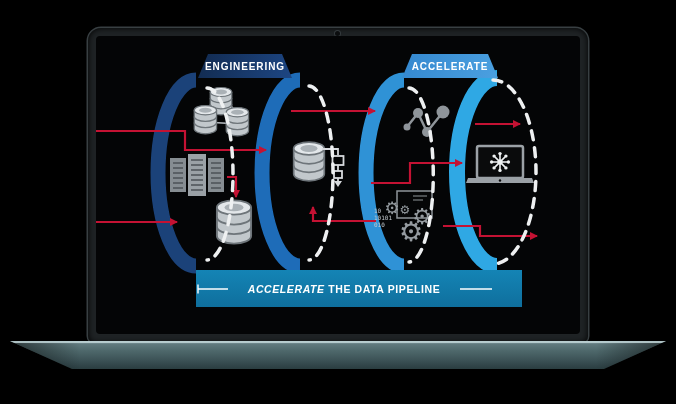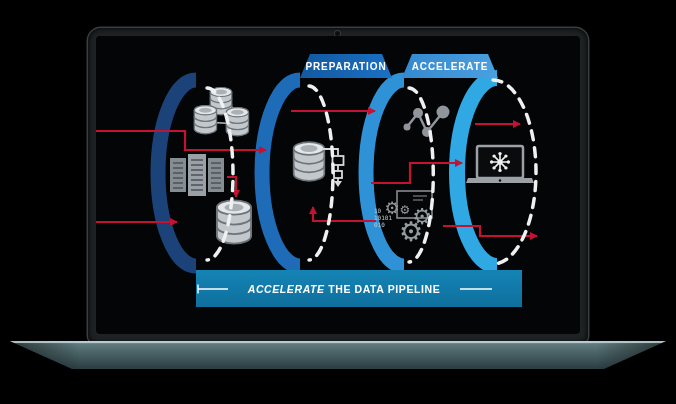--- a/index.html
+++ b/index.html
@@ -141,22 +141,22 @@
 
         <g fill="none" stroke="#eef0f1" stroke-width="3.5" stroke-linecap="round" stroke-dasharray="9 8">
           <path d="M207,88 A26,86 0 0 1 207,260"></path>
           <path d="M309,86 A24,87 0 0 1 309,260"></path>
           <path d="M409,88 A24,86 0 0 1 409,262"></path>
           <path d="M493,80 A43,92 0 0 1 493,264"></path>
         </g>
       </svg>
 
       
-      <div class="tab tab-prep">
-        <span>PREPARATION</span>
+      <div class="tab tab-eng">
+        <span>ENGINEERING</span>
       </div>
       <div class="tab tab-ana">
         <span>ACCELERATE</span>
       </div>
 
       
       <div class="banner">
         <svg width="44" height="12">
           <line x1="2" y1="6" x2="44" y2="6" stroke="#fff" stroke-width="1.4"></line>
           <line x1="2" y1="1.5" x2="2" y2="10.5" stroke="#fff" stroke-width="1.4"></line>

